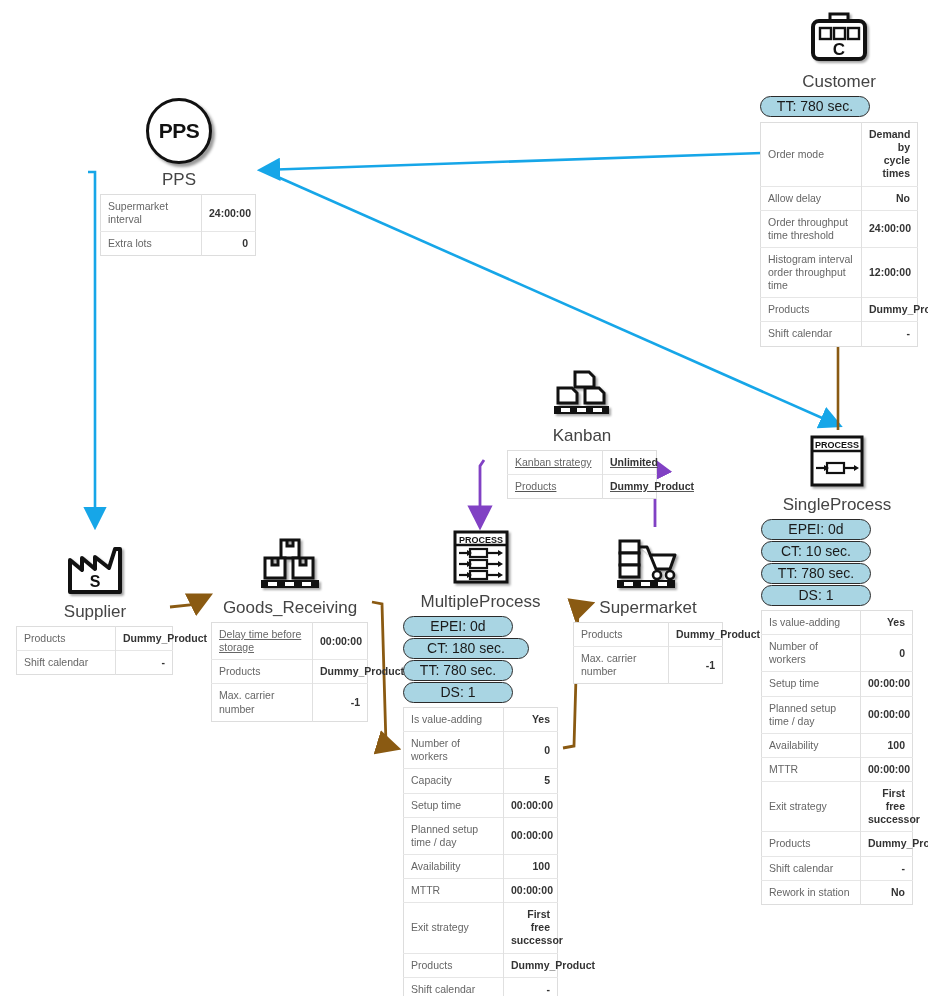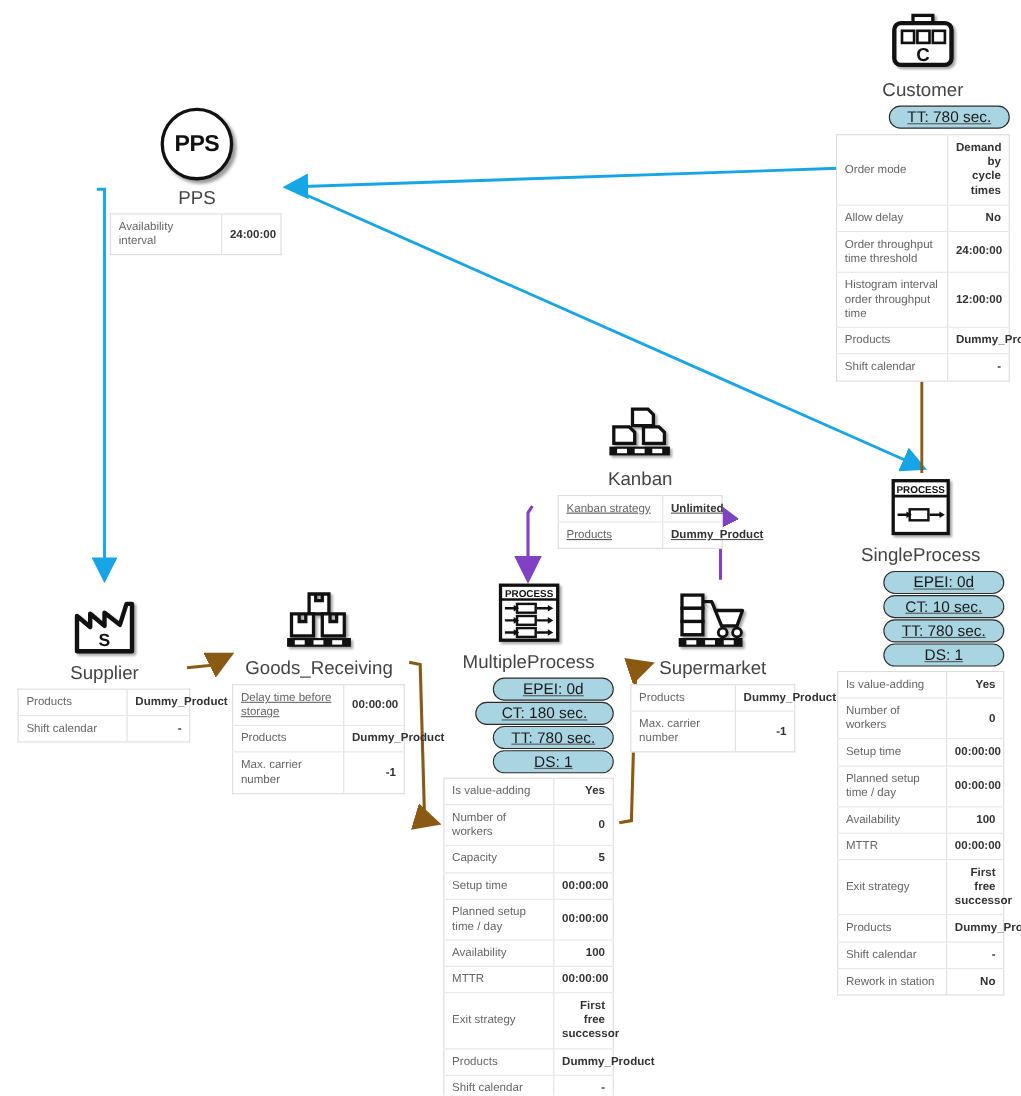--- a/index.html
+++ b/index.html
@@ -7,21 +7,21 @@
        font-family:"Liberation Sans","DejaVu Sans",sans-serif;color:#555;}
   #canvas{position:absolute;left:0;top:0;width:928px;height:996px;}
   svg.wires{position:absolute;left:0;top:0;width:928px;height:996px;pointer-events:none;}
 
   .node{position:absolute;}
   .icon-wrap{display:flex;justify-content:center;align-items:flex-end;}
   .node-title{text-align:center;font-size:17px;color:#444;margin:6px 0 4px 0;
               font-family:"Liberation Sans","DejaVu Sans",sans-serif;white-space:nowrap;}
 
   
-  .kpis{display:flex;flex-direction:column;align-items:flex-end;gap:1px;text-decoration:underline;}
+  .kpis{display:flex;flex-direction:column;align-items:flex-start;gap:1px;}
   .kpi{background:#a9d5e3;border:1.3px solid #2b2b2b;border-radius:11px;
        font-size:14px;color:#1a1a1a;text-align:center;line-height:17px;
        padding:1px 6px;box-sizing:border-box;}
 
   
   table.props{border-collapse:collapse;background:#fff;border:1px solid #ddd;
               table-layout:fixed;}
   table.props td{border-top:1px solid #e6e6e6;padding:5px 7px;font-size:10.5px;
                  vertical-align:middle;color:#666;line-height:1.25;}
   table.props tr:first-child td{border-top:none;}
@@ -119,22 +119,26 @@
   </div>
 
   <div class="node" style="left:100px;top:100px;width:158px;">
     <div class="icon-wrap" style="height:64px;">
       <div class="pps-circle">PPS</div>
     </div>
     <div class="node-title">PPS</div>
     <table class="props" style="width:156px;">
       <tbody>
           <tr>
-        <td class="k" style="width:86px;">Availability interval</td>
+        <td class="k" style="width:86px;">Supermarket interval</td>
         <td class="v">24:00:00</td>
+          </tr>
+      <tr>
+        <td class="k">Extra lots</td>
+        <td class="v">0</td>
           </tr>
     </tbody>
       </table>
   </div>
 
   <div class="node" style="left:16px;top:538px;width:158px;">
     <div class="icon-wrap" style="height:58px;">
       <svg class="ico" width="62" height="52" viewBox="0 0 62 52">
         <path d="M6,48 L6,16 L18,26 L18,14 L31,25 L31,13 L45,24 L51,5 L56,5 L56,48 Z" fill="#fff" stroke="#111" stroke-width="4" stroke-linejoin="round"></path>
         <text x="31" y="43" text-anchor="middle" font-size="16" font-weight="bold" fill="#111" font-family="Liberation Sans, sans-serif">S</text>

